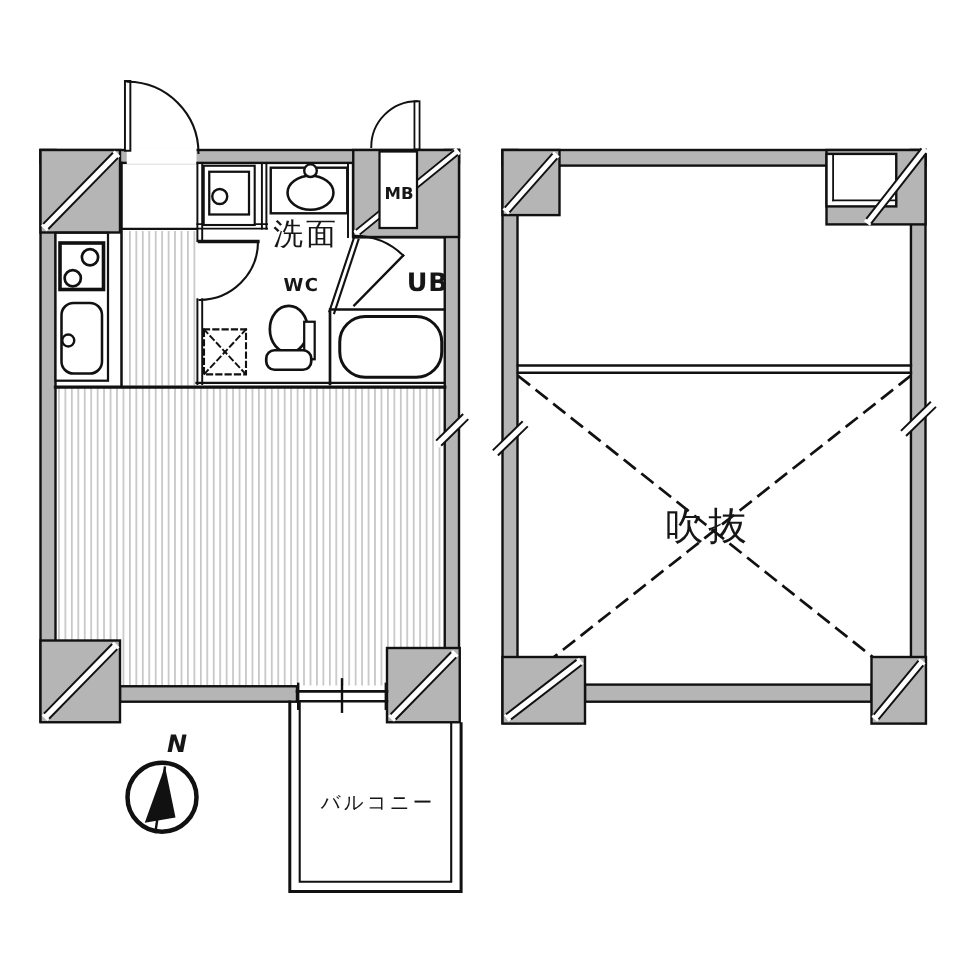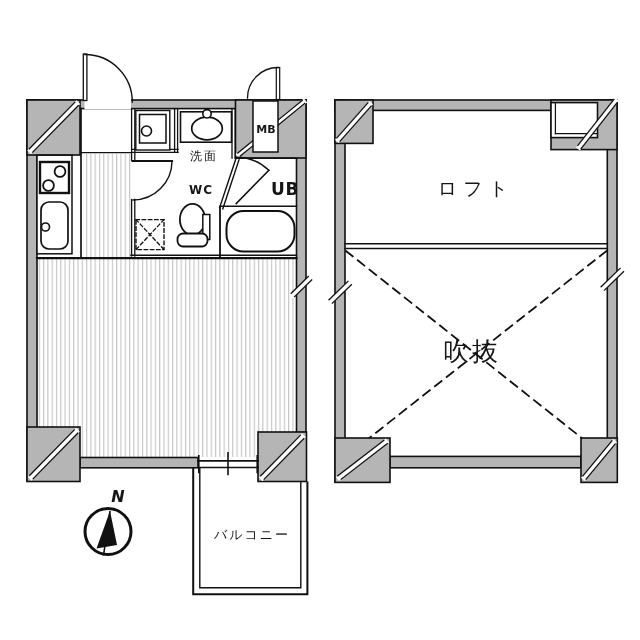--- a/index.html
+++ b/index.html
@@ -2,21 +2,21 @@
 <html><head>
 <meta charset="utf-8">
 <style>
   html,body{margin:0;padding:0;background:#ffffff;}
   .stage{position:relative;width:640px;height:640px;background:#ffffff;overflow:hidden;
          font-family:"DejaVu Sans","Liberation Sans",sans-serif;color:#111;}
   .stage svg{position:absolute;left:0;top:0;}
   .label{position:absolute;transform:translate(-50%,-50%);white-space:nowrap;
          color:#161616;font-weight:500;letter-spacing:2px;}
   .lbl-room{font-size:24px;letter-spacing:5px;}
-  .lbl-senmen{font-size:12px;letter-spacing:2px;}
+  .lbl-senmen{font-size:20px;letter-spacing:2px;}
   .lbl-wc{font-size:12px;font-weight:600;letter-spacing:1px;}
   .lbl-ub{font-size:17px;font-weight:600;letter-spacing:0.5px;}
   .lbl-mb{font-size:11px;font-weight:700;letter-spacing:0px;}
   .lbl-balcony{font-size:13px;letter-spacing:2px;}
   .lbl-loft{font-size:19px;letter-spacing:6px;}
   .lbl-void{font-size:26px;letter-spacing:3px;}
   .lbl-north{font-size:16px;font-style:italic;font-weight:700;letter-spacing:0;}
 </style>
 </head>
 <body>
@@ -243,17 +243,16 @@
     <path d="M110,511 L96.5,548.5 L117,545 Z" fill="#111"></path>
     <line x1="110" y1="511" x2="103.5" y2="555.5" stroke="#111" stroke-width="1.6"></line>
   </g>
 </svg>
 
 <div class="label lbl-senmen" style="left:204px;top:156px;">洗面</div>
 <div class="label lbl-wc" style="left:201px;top:190px;">WC</div>
 <div class="label lbl-ub" style="left:285px;top:189px;">UB</div>
 <div class="label lbl-mb" style="left:266px;top:129px;">MB</div>
 <div class="label lbl-balcony" style="left:252px;top:535px;">バルコニー</div>
-<div class="label lbl-loft" style="left:476px;top:189px;">ロフト</div>
 <div class="label lbl-void" style="left:472px;top:351px;">吹抜</div>
 <div class="label lbl-north" style="left:118px;top:496px;">N</div>
 
 </div>
 
 </body></html>

